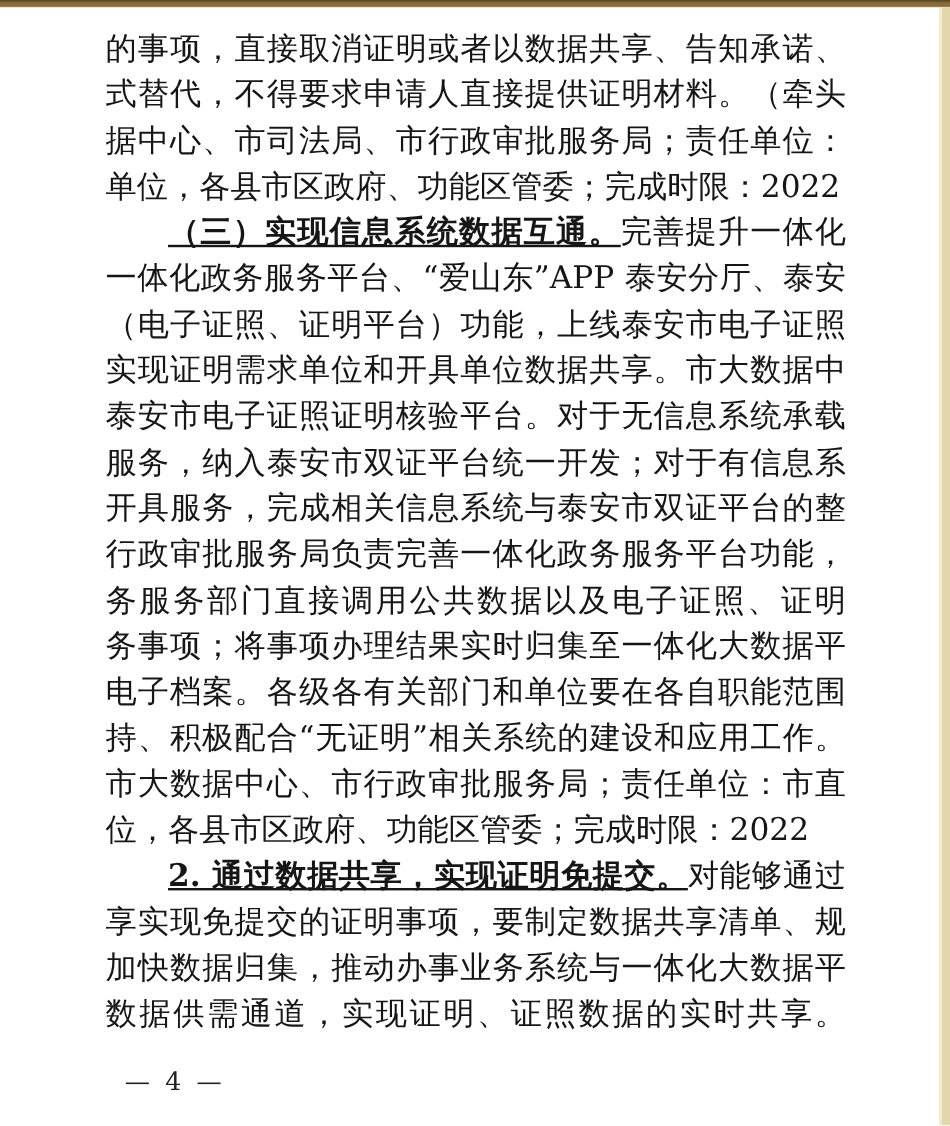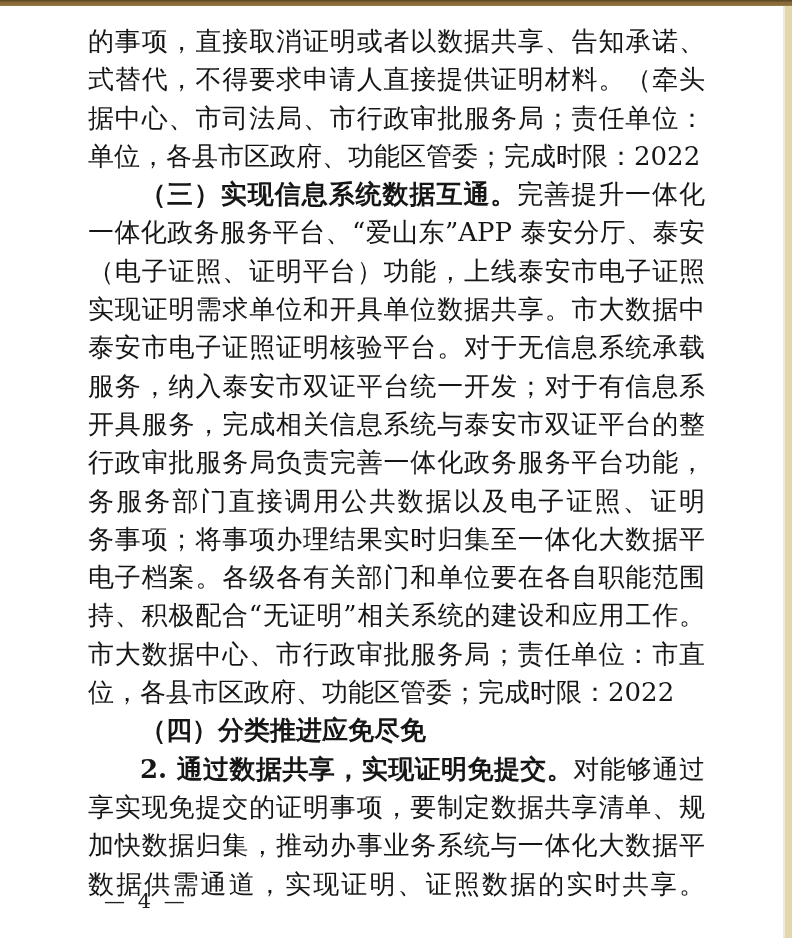--- a/index.html
+++ b/index.html
@@ -52,20 +52,21 @@
   .line.justify {
     text-align: justify;
     text-align-last: justify;
   }
   .line.indent {
     padding-left: 52px;
     width: 565px;
   }
   .bold {
     font-weight: 700;
+    text-decoration: underline;
   }
   .page-number {
     position: absolute;
     left: 104px;
     top: 889px;
     font-size: 21px;
     letter-spacing: 3px;
     color: #222222;
     font-family: "DejaVu Serif", "Liberation Serif", serif;
   }
@@ -88,20 +89,19 @@
       <div class="line justify"><span>泰安市电子证照证明核验平台。对于无信息系统承载的证明开具</span></div>
       <div class="line justify"><span>服务，纳入泰安市双证平台统一开发；对于有信息系统承载的证明</span></div>
       <div class="line justify"><span>开具服务，完成相关信息系统与泰安市双证平台的整合对接。市</span></div>
       <div class="line justify"><span>行政审批服务局负责完善一体化政务服务平台功能，实现各级政</span></div>
       <div class="line justify"><span>务服务部门直接调用公共数据以及电子证照、证明等，办理公共服</span></div>
       <div class="line justify"><span>务事项；将事项办理结果实时归集至一体化大数据平台，固化形成</span></div>
       <div class="line justify"><span>电子档案。各级各有关部门和单位要在各自职能范围内大力支</span></div>
       <div class="line justify"><span>持、积极配合“无证明”相关系统的建设和应用工作。（牵头单位：</span></div>
       <div class="line justify"><span>市大数据中心、市行政审批服务局；责任单位：市直有关部门、单</span></div>
       <div class="line"><span>位，各县市区政府、功能区管委；完成时限：2022 年 5 月底前）</span></div>
-      <div class="line indent"><span class="bold">（四）分类推进应免尽免</span></div>
       <div class="line justify indent"><span class="bold">2. 通过数据共享，实现证明免提交。</span><span>对能够通过部门数据共</span></div>
       <div class="line justify"><span>享实现免提交的证明事项，要制定数据共享清单、规范数据标准、</span></div>
       <div class="line justify"><span>加快数据归集，推动办事业务系统与一体化大数据平台对接，打通</span></div>
       <div class="line justify"><span>数据供需通道，实现证明、证照数据的实时共享。（牵头单位：市大</span></div>
     </div>
   <div class="page-number">— 4 —</div>
 </div>
 
 </body></html>

